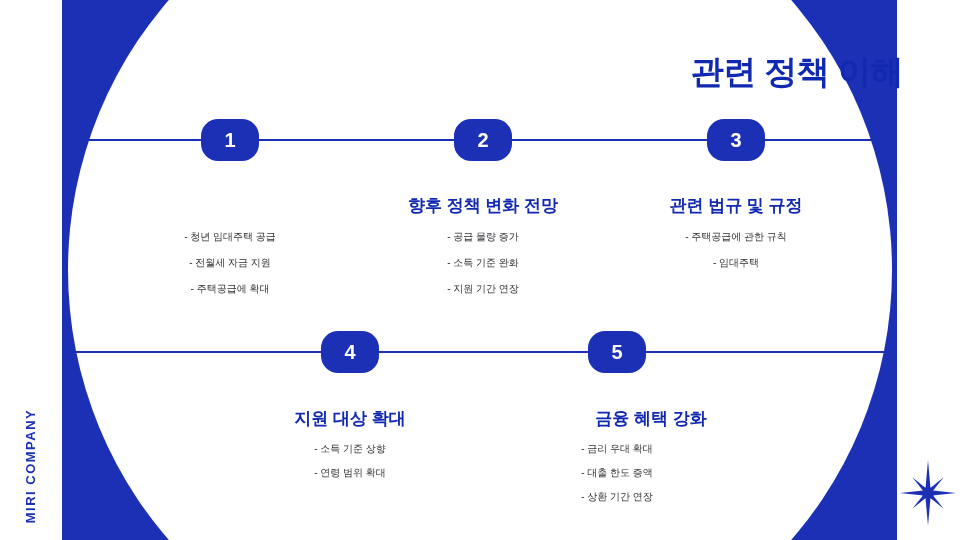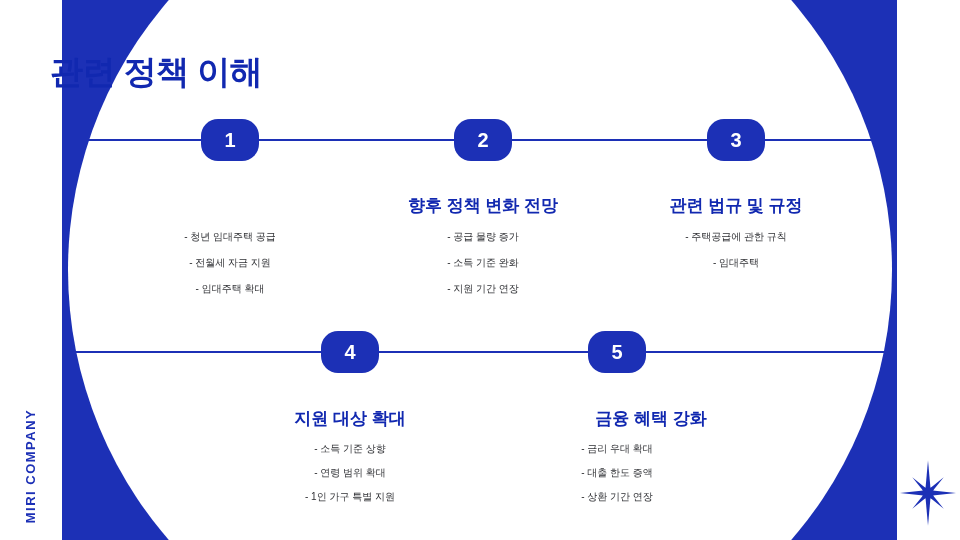--- a/index.html
+++ b/index.html
@@ -13,21 +13,21 @@
     font-family:"Liberation Sans","DejaVu Sans",sans-serif;}
   .slide{position:relative;width:960px;height:540px;background:var(--background);overflow:hidden;}
 
   .blue-panel{position:absolute;left:62px;top:0;width:835px;height:540px;
     background:var(--primary-blue);}
   .white-circle{position:absolute;left:68px;top:-142px;width:824px;height:824px;
     border-radius:50%;background:var(--background);}
 
   .hline{position:absolute;left:62px;width:835px;height:2px;background:var(--primary-blue);}
 
-  .title{position:absolute;left:50px;width:835px;top:50px;text-align:left;
+  .title{position:absolute;left:68px;width:835px;top:50px;text-align:right;
     font-size:33px;font-weight:bold;color:var(--heading-blue);letter-spacing:-0.5px;}
 
   .pill{position:absolute;width:58px;height:42px;border-radius:17px;
     background:var(--primary-blue);color:#fff;font-size:20px;font-weight:bold;
     display:flex;align-items:center;justify-content:center;
     transform:translate(-50%,-50%);}
 
   .section-heading{position:absolute;transform:translateX(-50%);white-space:nowrap;
     font-size:17px;font-weight:bold;color:var(--heading-blue);}
   .items{position:absolute;transform:translateX(-50%);text-align:center;white-space:nowrap;
@@ -58,41 +58,40 @@
   <div class="pill" style="left:230px;top:140px">1</div>
   <div class="pill" style="left:483px;top:140px">2</div>
   <div class="pill" style="left:736px;top:140px">3</div>
 
   <div class="pill" style="left:350px;top:352px">4</div>
   <div class="pill" style="left:617px;top:352px">5</div>
 
   <div class="items" style="left:230px;top:224px">
     <div>- 청년 임대주택 공급</div>
     <div>- 전월세 자금 지원</div>
-    <div>- 임대주택 확대</div>
+    <div>- 주택공급에 확대</div>
   </div>
 
   <div class="section-heading" style="left:483px;top:194px">향후 정책 변화 전망</div>
   <div class="items" style="left:483px;top:224px">
     <div>- 공급 물량 증가</div>
     <div>- 소득 기준 완화</div>
     <div>- 지원 기간 연장</div>
   </div>
 
   <div class="section-heading" style="left:736px;top:194px">관련 법규 및 규정</div>
   <div class="items" style="left:736px;top:224px">
     <div>- 주택공급에 관한 규칙</div>
     <div>- 임대주택</div>
   </div>
 
   <div class="section-heading" style="left:350px;top:407px">지원 대상 확대</div>
   <div class="items row2" style="left:350px;top:437px">
     <div>- 소득 기준 상향</div>
     <div>- 연령 범위 확대</div>
-    <div>- 1인 가구 특별 지원</div>
   </div>
 
   <div class="section-heading" style="left:651px;top:407px">금융 혜택 강화</div>
   <div class="items row2" style="left:617px;top:437px">
     <div>- 금리 우대 확대</div>
     <div>- 대출 한도 증액</div>
     <div>- 상환 기간 연장</div>
   </div>
 
   <div class="brand">MIRI COMPANY</div>

